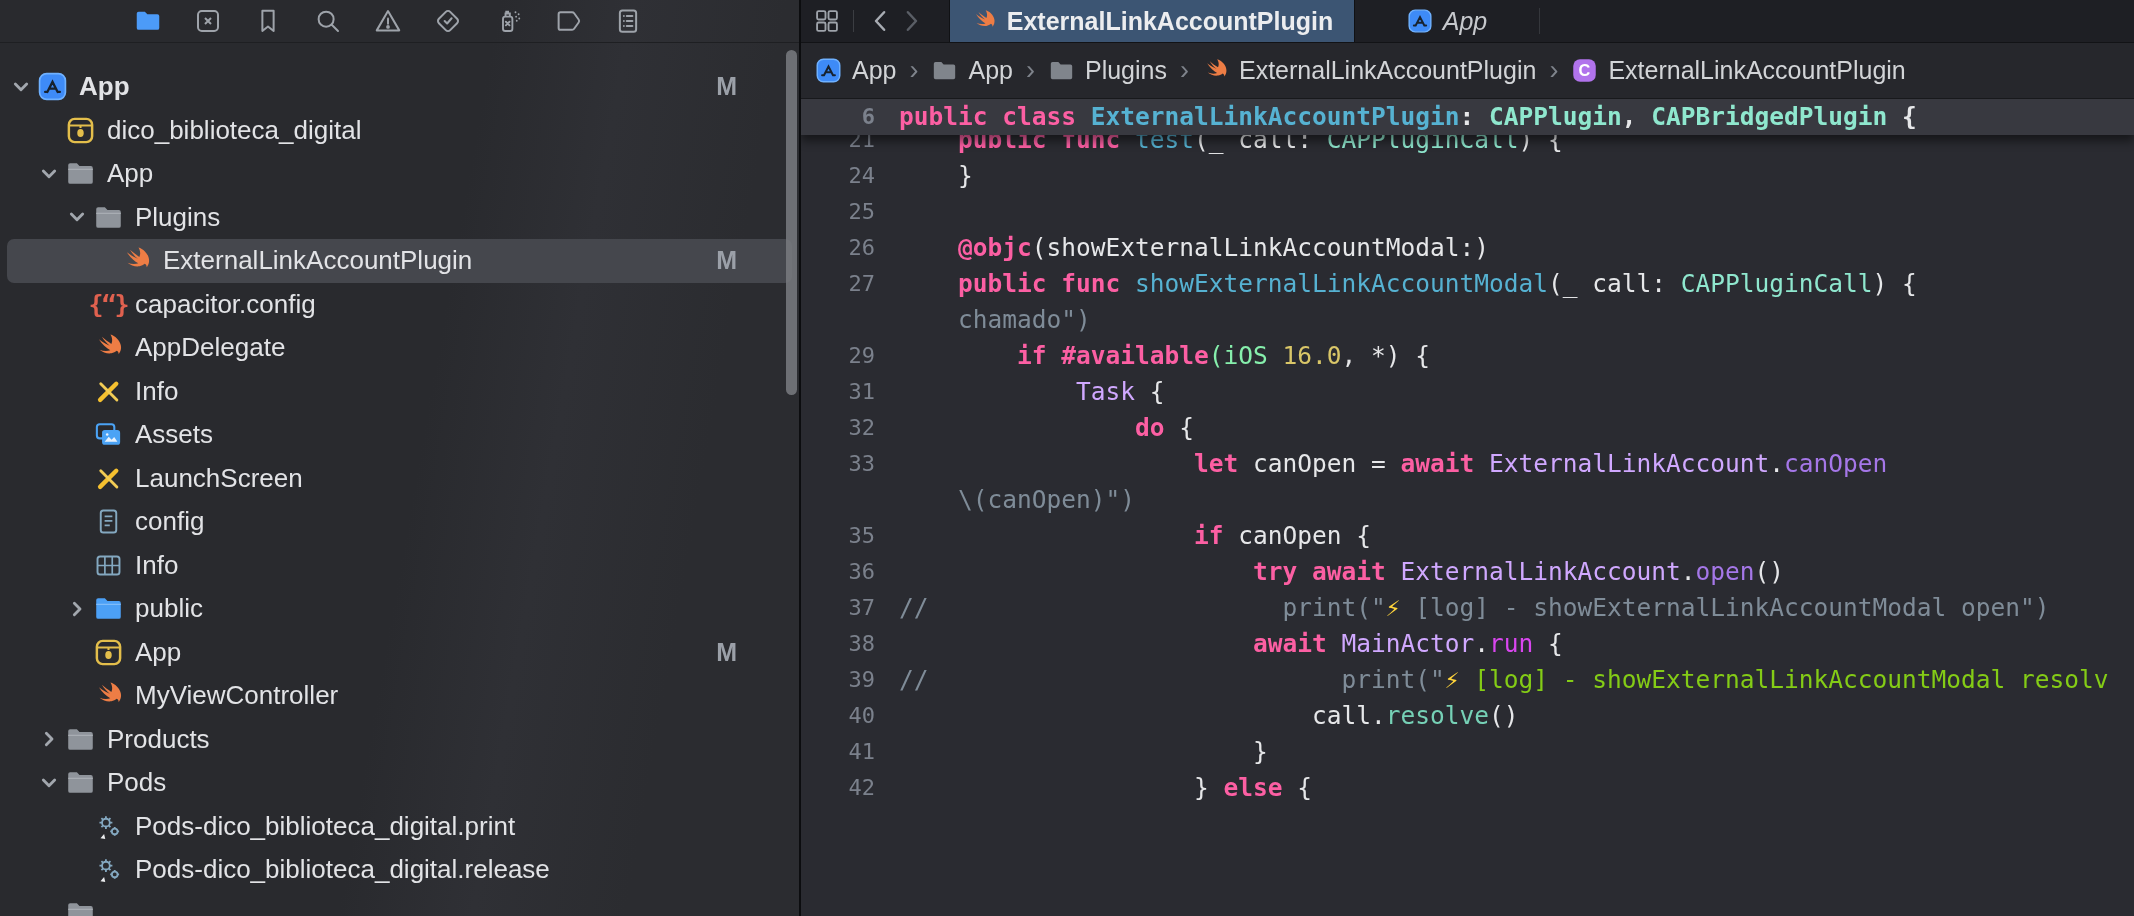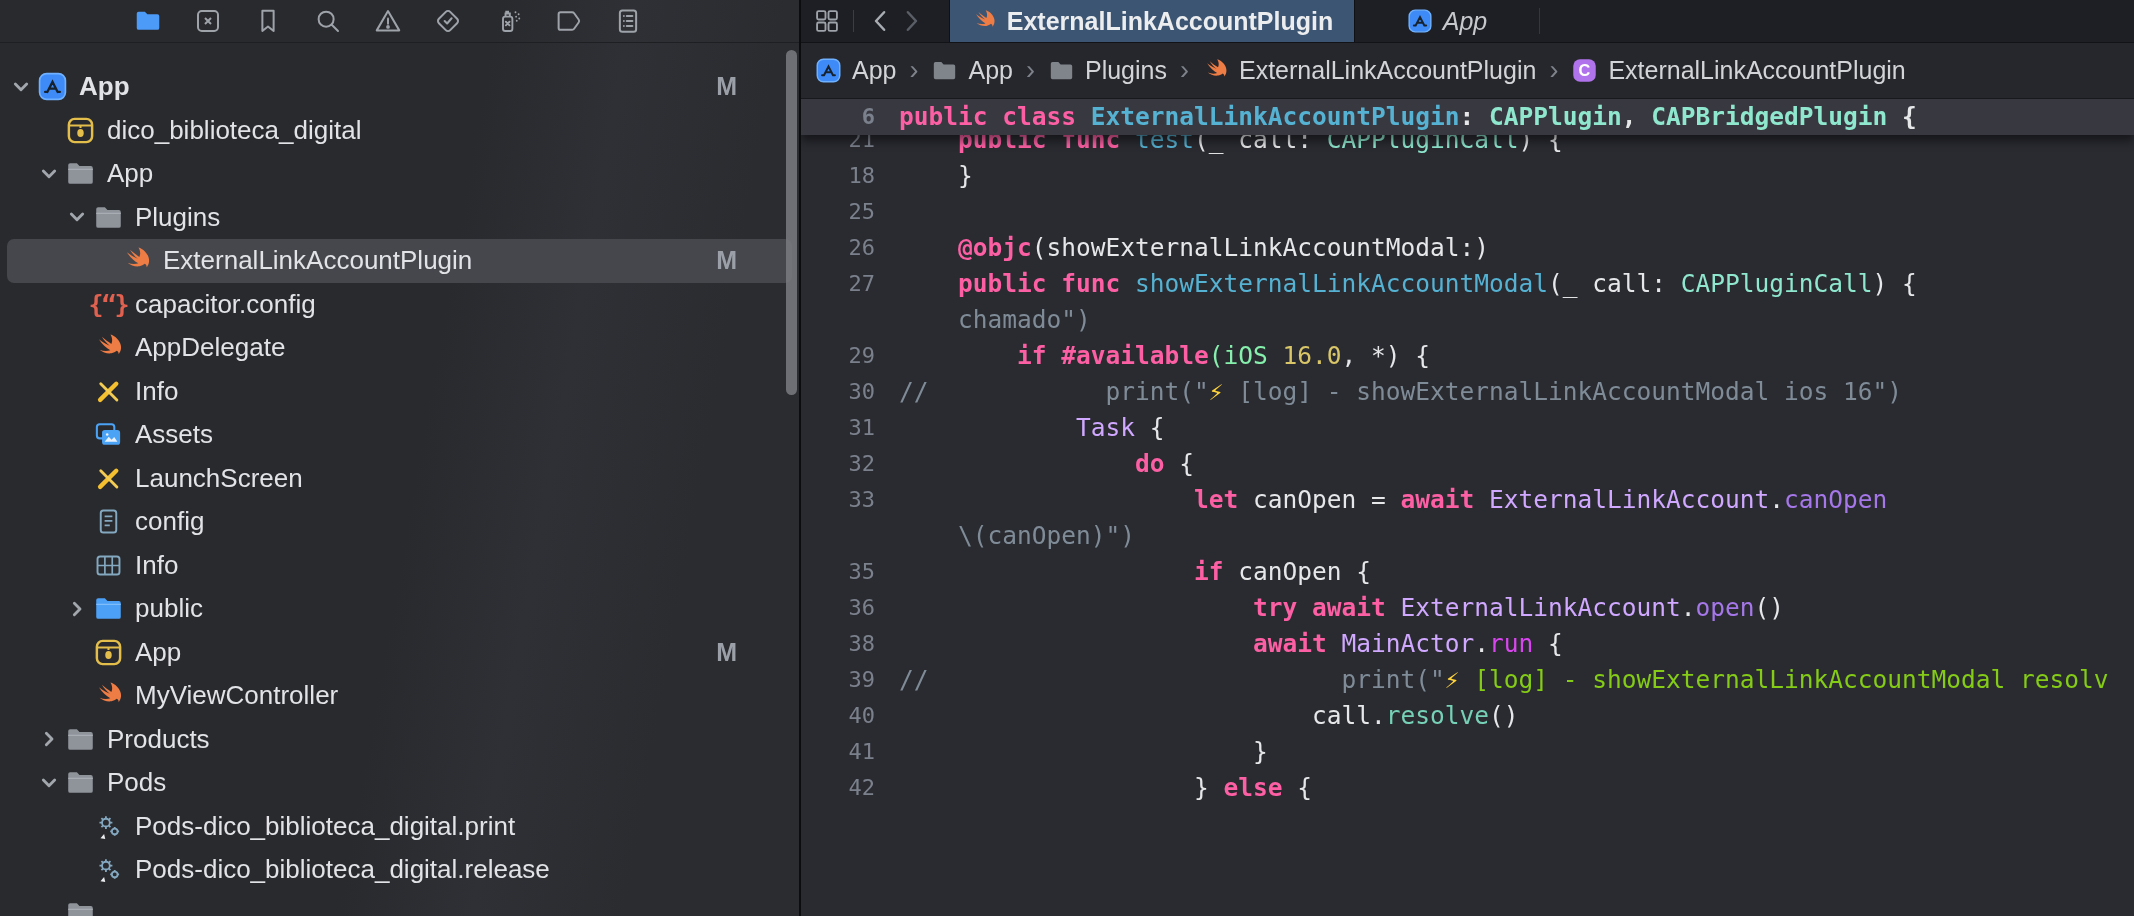--- a/index.html
+++ b/index.html
@@ -476,21 +476,21 @@
     <div class="code">
         <div class="crow sticky  ">
     <span class="gut">6</span>
     <span class="codeln"><span class="kwb" style="color:#FC5FA3">public class </span><span class="" style="color:#56B2D2">ExternalLinkAccountPlugin</span><span class="" style="color:#E6E7E9">: </span><span class="" style="color:#8FE7CE">CAPPlugin</span><span class="" style="color:#E6E7E9">, </span><span class="" style="color:#8FE7CE">CAPBridgedPlugin</span><span class="" style="color:#E6E7E9"> {</span></span>
         </div>
         <div class="crow  clip ">
     <span class="gut">21</span>
     <span class="codeln"><span class="" style="color:#E6E7E9">    </span><span class="kwb" style="color:#FC5FA3">public func </span><span class="" style="color:#56B2D2">test</span><span class="" style="color:#E6E7E9">(_ call: </span><span class="" style="color:#8FE7CE">CAPPluginCall</span><span class="" style="color:#E6E7E9">) {</span></span>
         </div>
         <div class="crow   ">
-    <span class="gut">18</span>
+    <span class="gut">24</span>
     <span class="codeln"><span class="" style="color:#E6E7E9">    }</span></span>
         </div>
         <div class="crow   ">
     <span class="gut">25</span>
     <span class="codeln"></span>
         </div>
         <div class="crow   ">
     <span class="gut">26</span>
     <span class="codeln"><span class="" style="color:#E6E7E9">    </span><span class="kwb" style="color:#FC5FA3">@objc</span><span class="" style="color:#E6E7E9">(showExternalLinkAccountModal:)</span></span>
         </div>
@@ -500,24 +500,20 @@
         </div>
         <div class="crow   wrap">
     <span class="gut"></span>
     <span class="codeln"><span class="" style="color:#7F8C98">    chamado")</span></span>
         </div>
         <div class="crow   ">
     <span class="gut">29</span>
     <span class="codeln"><span class="" style="color:#E6E7E9">        </span><span class="kwb" style="color:#FC5FA3">if</span><span class="" style="color:#E6E7E9"> </span><span class="kwb" style="color:#FC5FA3">#available</span><span class="" style="color:#86efac">(iOS </span><span class="" style="color:#D9C668">16.0</span><span class="" style="color:#E6E7E9">, *) {</span></span>
         </div>
         <div class="crow   ">
-    <span class="gut">30</span>
-    <span class="codeln"><span class="" style="color:#7F8C98">//            print("</span><span class="" style="color:#FFD43B">⚡</span><span class="" style="color:#7F8C98"> [log] - showExternalLinkAccountModal ios 16")</span></span>
-        </div>
-        <div class="crow   ">
     <span class="gut">31</span>
     <span class="codeln"><span class="" style="color:#E6E7E9">            </span><span class="" style="color:#D0A8FF">Task</span><span class="" style="color:#E6E7E9"> {</span></span>
         </div>
         <div class="crow   ">
     <span class="gut">32</span>
     <span class="codeln"><span class="" style="color:#E6E7E9">                </span><span class="kwb" style="color:#FC5FA3">do</span><span class="" style="color:#E6E7E9"> {</span></span>
         </div>
         <div class="crow   ">
     <span class="gut">33</span>
     <span class="codeln"><span class="" style="color:#E6E7E9">                    </span><span class="kwb" style="color:#FC5FA3">let</span><span class="" style="color:#E6E7E9"> canOpen = </span><span class="kwb" style="color:#FC5FA3">await</span><span class="" style="color:#E6E7E9"> </span><span class="" style="color:#D0A8FF">ExternalLinkAccount</span><span class="" style="color:#E6E7E9">.</span><span class="" style="color:#A577E8">canOpen</span></span>
@@ -528,20 +524,24 @@
         </div>
         <div class="crow   ">
     <span class="gut">35</span>
     <span class="codeln"><span class="" style="color:#E6E7E9">                    </span><span class="kwb" style="color:#FC5FA3">if</span><span class="" style="color:#E6E7E9"> canOpen {</span></span>
         </div>
         <div class="crow   ">
     <span class="gut">36</span>
     <span class="codeln"><span class="" style="color:#E6E7E9">                        </span><span class="kwb" style="color:#FC5FA3">try await</span><span class="" style="color:#E6E7E9"> </span><span class="" style="color:#D0A8FF">ExternalLinkAccount</span><span class="" style="color:#E6E7E9">.</span><span class="" style="color:#A577E8">open</span><span class="" style="color:#E6E7E9">()</span></span>
         </div>
         <div class="crow   ">
+    <span class="gut">37</span>
+    <span class="codeln"><span class="" style="color:#7F8C98">//                        print("</span><span class="" style="color:#FFD43B">⚡</span><span class="" style="color:#7F8C98"> [log] - showExternalLinkAccountModal open")</span></span>
+        </div>
+        <div class="crow   ">
     <span class="gut">38</span>
     <span class="codeln"><span class="" style="color:#E6E7E9">                        </span><span class="kwb" style="color:#FC5FA3">await</span><span class="" style="color:#E6E7E9"> </span><span class="" style="color:#D0A8FF">MainActor</span><span class="" style="color:#E6E7E9">.</span><span class="" style="color:#d946ef">run</span><span class="" style="color:#E6E7E9"> {</span></span>
         </div>
         <div class="crow   ">
     <span class="gut">39</span>
     <span class="codeln"><span class="" style="color:#7F8C98">//                            print("</span><span class="" style="color:#FFD43B">⚡</span><span class="" style="color:#84cc16"> [log] - showExternalLinkAccountModal resolv</span></span>
         </div>
         <div class="crow   ">
     <span class="gut">40</span>
     <span class="codeln"><span class="" style="color:#E6E7E9">                            call.</span><span class="" style="color:#76D1B6">resolve</span><span class="" style="color:#E6E7E9">()</span></span>

